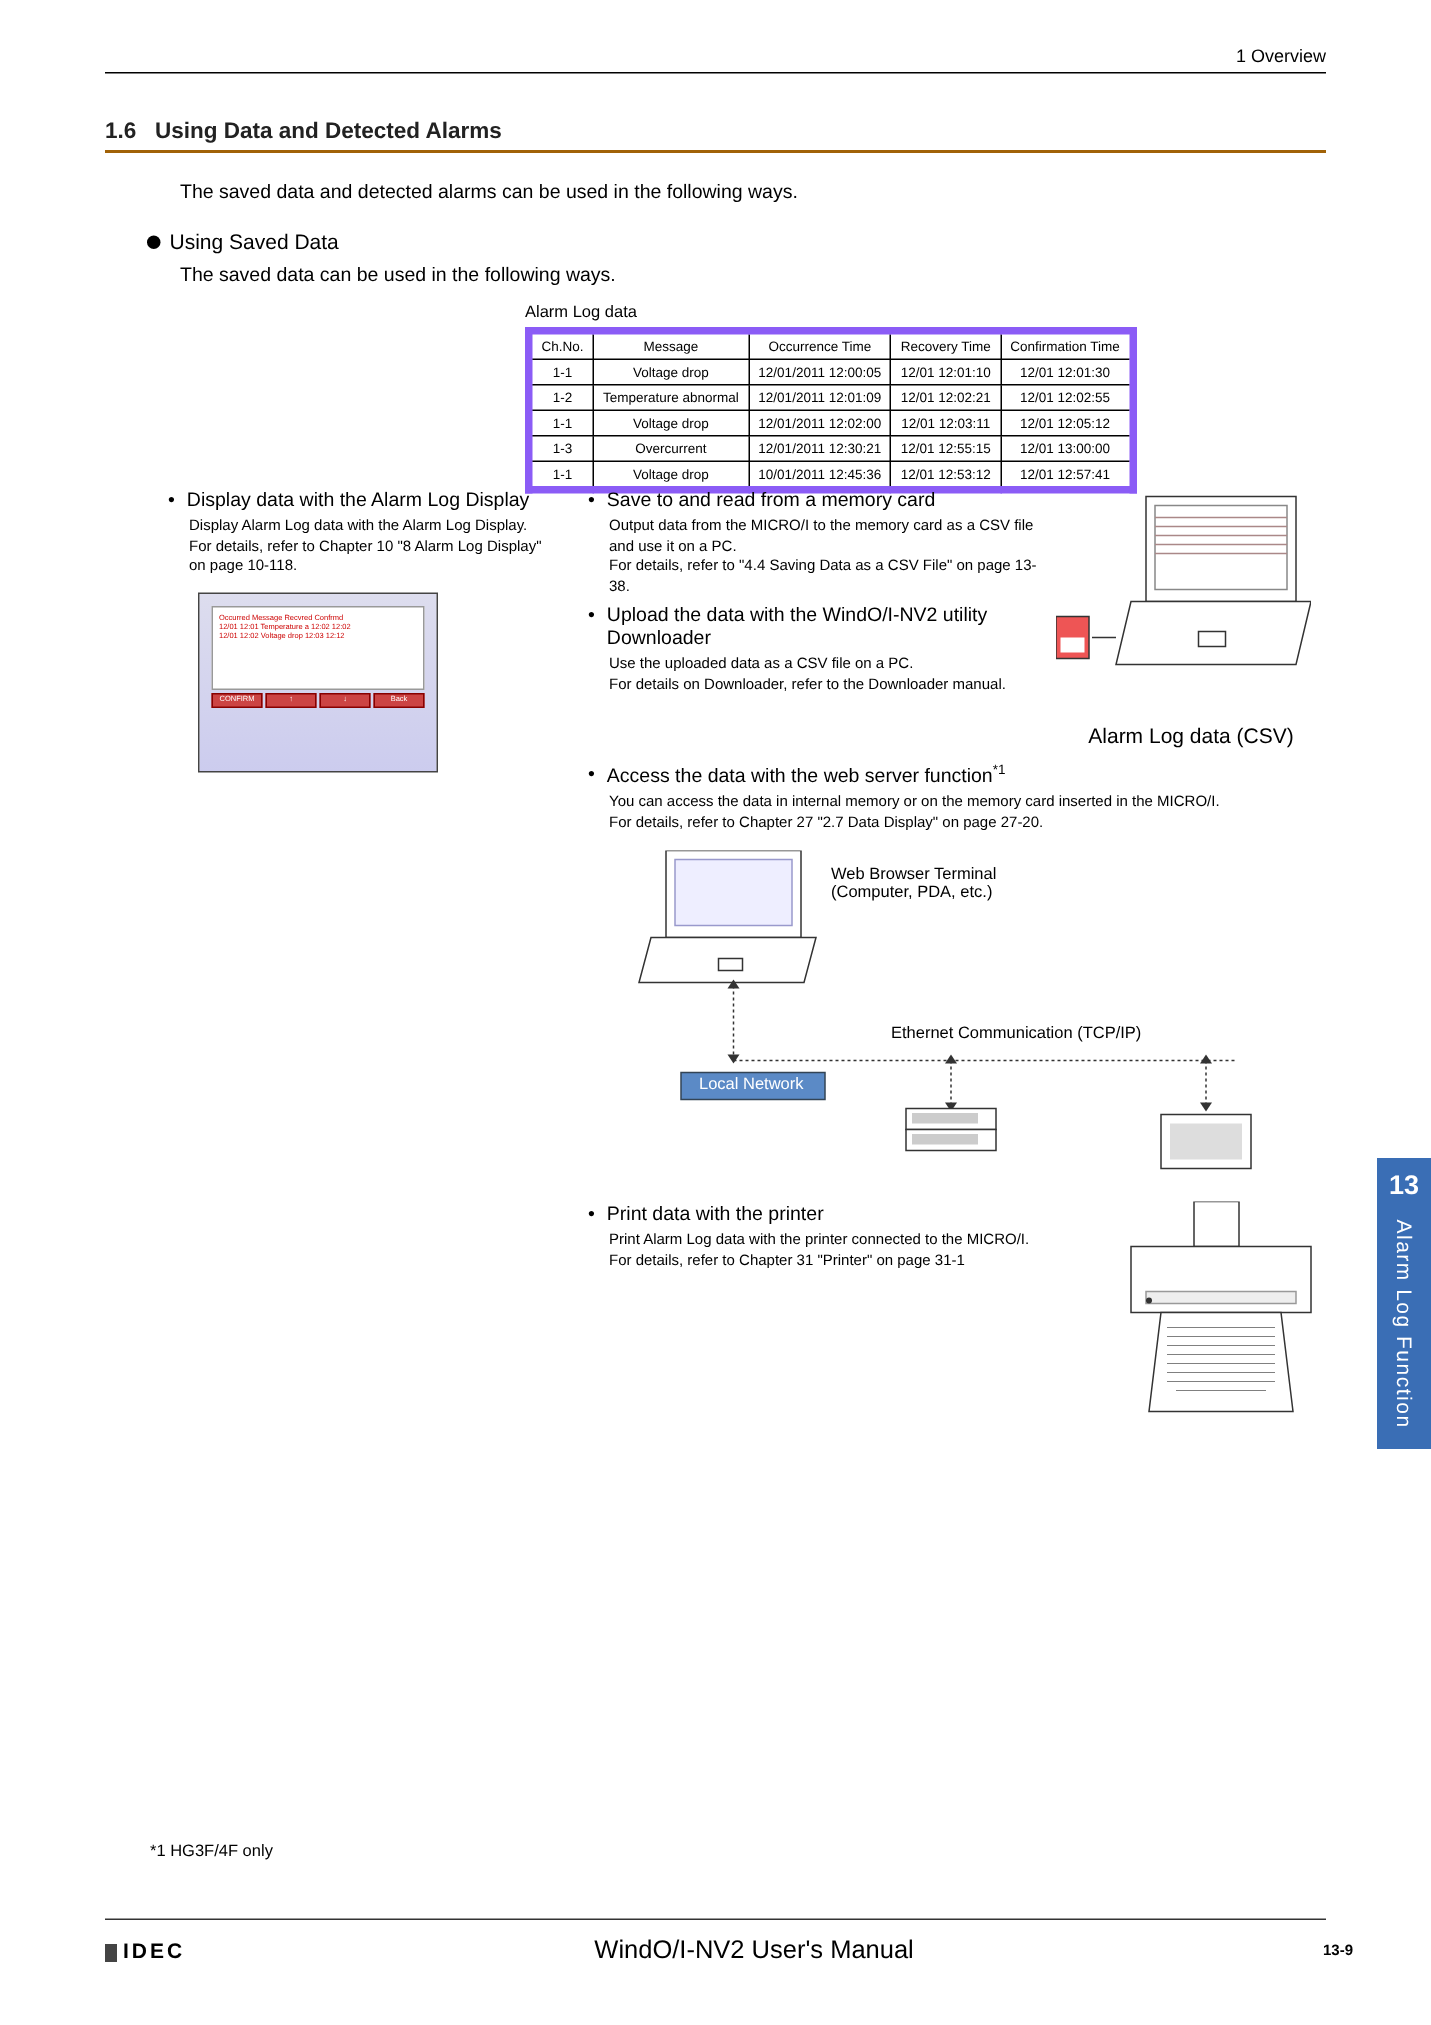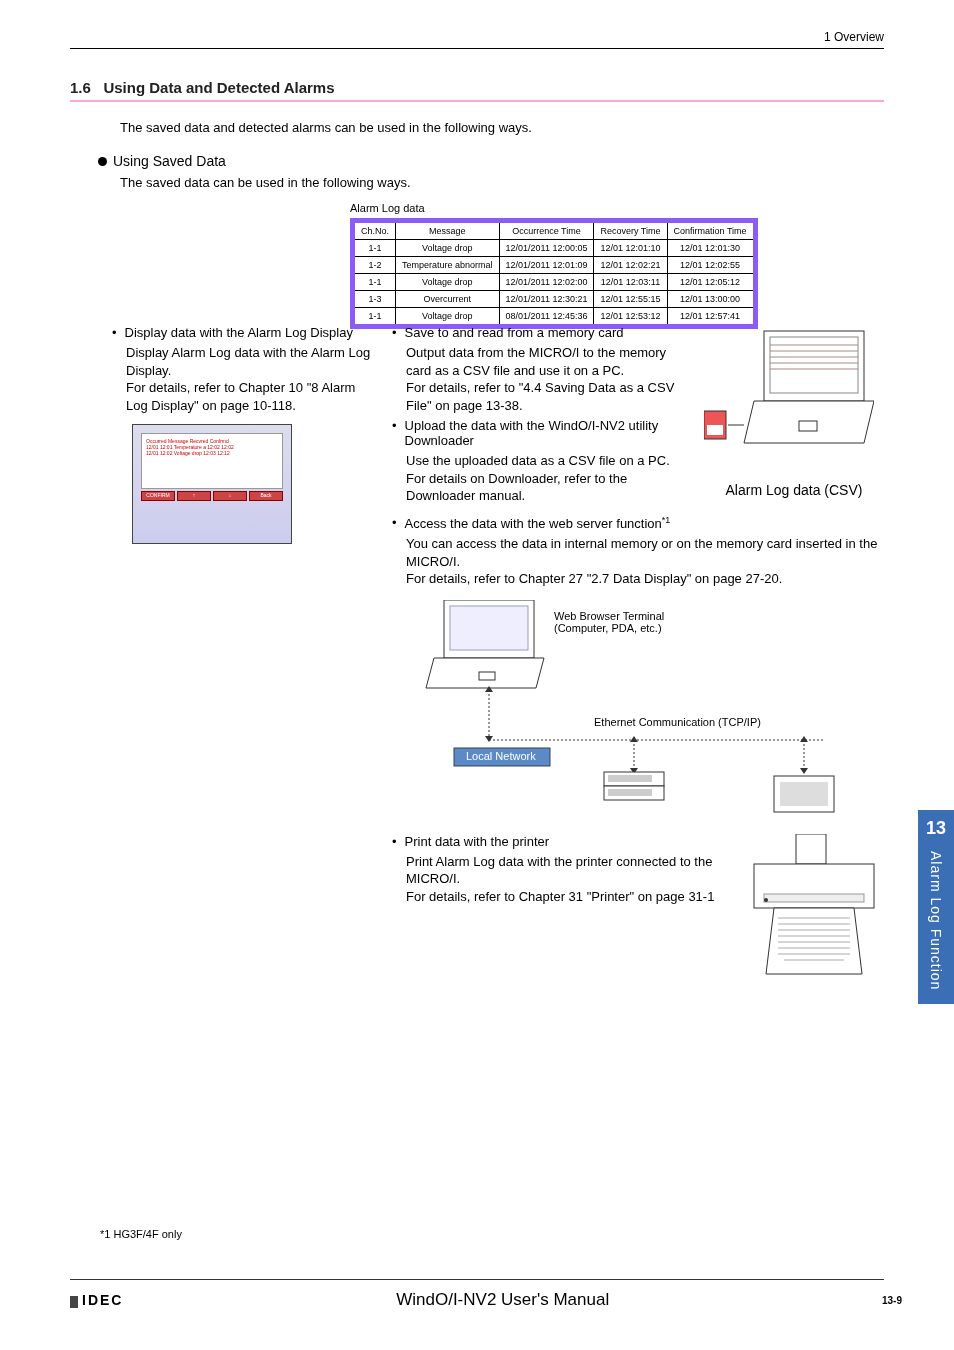--- a/index.html
+++ b/index.html
@@ -21,21 +21,21 @@
       text-align: right;
       font-size: 12px;
       padding-bottom: 4px;
       border-bottom: 1px solid #000;
       margin-bottom: 30px;
     }
     .section-title {
       font-weight: bold;
       font-size: 15px;
       color: #222;
-      border-bottom: 2px solid #f9a8d4;
+      border-bottom: 2px solid #a16207;
       padding-bottom: 4px;
       margin-bottom: 18px;
     }
     .intro { margin-left: 50px; margin-bottom: 18px; font-size: 13px; }
     .bullet-row { display: flex; align-items: flex-start; margin-left: 28px; gap: 6px; }
     .solid-bullet {
       width: 9px; height: 9px; border-radius: 50%; background: #000; margin-top: 4px; flex-shrink: 0;
     }
     .sub-intro { margin-left: 50px; margin-top: 6px; margin-bottom: 12px; font-size: 13px; }
     .alarm-table-caption { font-size: 11px; margin-left: 280px; margin-bottom: 4px; }
@@ -64,21 +64,21 @@
     .big-arrow-svg { position: absolute; left: 180px; top: 18px; }
     .columns {
       display: flex;
       gap: 20px;
       margin-top: -4px;
     }
     .col-left { width: 260px; margin-left: 42px; }
     .col-right { flex: 1; }
     .list-item { display: flex; gap: 8px; font-size: 13px; margin-bottom: 4px; }
     .list-item .bul { flex-shrink: 0; }
-    .sub-text { margin-left: 14px; font-size: 13px; line-height: 1.35; }
+    .sub-text { margin-left: 14px; font-size: 10px; line-height: 1.35; }
     .screenshot-mock {
       width: 160px; height: 120px; border: 1px solid #444; margin: 10px 0 0 20px;
       background: linear-gradient(#dde, #cce);
       padding: 8px;
       position: relative;
     }
     .screenshot-inner {
       background: #fff; border: 1px solid #999; width: 100%; height: 56px; padding: 4px;
       font-size: 5px; color: #c00;
     }
@@ -94,21 +94,21 @@
     .footnote { font-size: 11px; position:absolute; bottom:110px; left:100px; }
     .bottom-rule { position:absolute; bottom: 70px; left: 70px; right: 70px; border-top: 1px solid #333; }
     .footer { position: absolute; bottom: 40px; left: 70px; right: 52px; display: flex; justify-content: space-between; align-items: center; }
     .idec { font-weight: bold; font-size: 14px; letter-spacing: 2px; }
     .idec-box { display:inline-block; width:8px; height:12px; background:#444; margin-right:4px; vertical-align:middle;}
     .manual-title { font-size: 17px; }
     .page-no { font-weight: bold; font-size: 10px; }
     .side-tab {
       position: absolute;
       right: 0;
-      top: 810px;
+      top: 772px;
       width: 36px;
       background: #3a6eb5;
       color: #fff;
       text-align: center;
       padding: 8px 0 14px 0;
     }
     .side-tab-num { font-size: 18px; font-weight: bold; }
     .side-tab-text {
       writing-mode: vertical-rl;
       font-size: 14px;
@@ -171,21 +171,21 @@
     <tr>
           <td>1-3</td>
           <td>Overcurrent</td>
           <td>12/01/2011 12:30:21</td>
           <td>12/01 12:55:15</td>
           <td>12/01 13:00:00</td>
         </tr>
     <tr>
           <td>1-1</td>
           <td>Voltage drop</td>
-          <td>08/01/2011 12:45:36</td>
+          <td>10/01/2011 12:45:36</td>
           <td>12/01 12:53:12</td>
           <td>12/01 12:57:41</td>
         </tr>
   </tbody>
     </table>
 
 
   <div class="columns">
     <div class="col-left">
       <div class="list-item">

